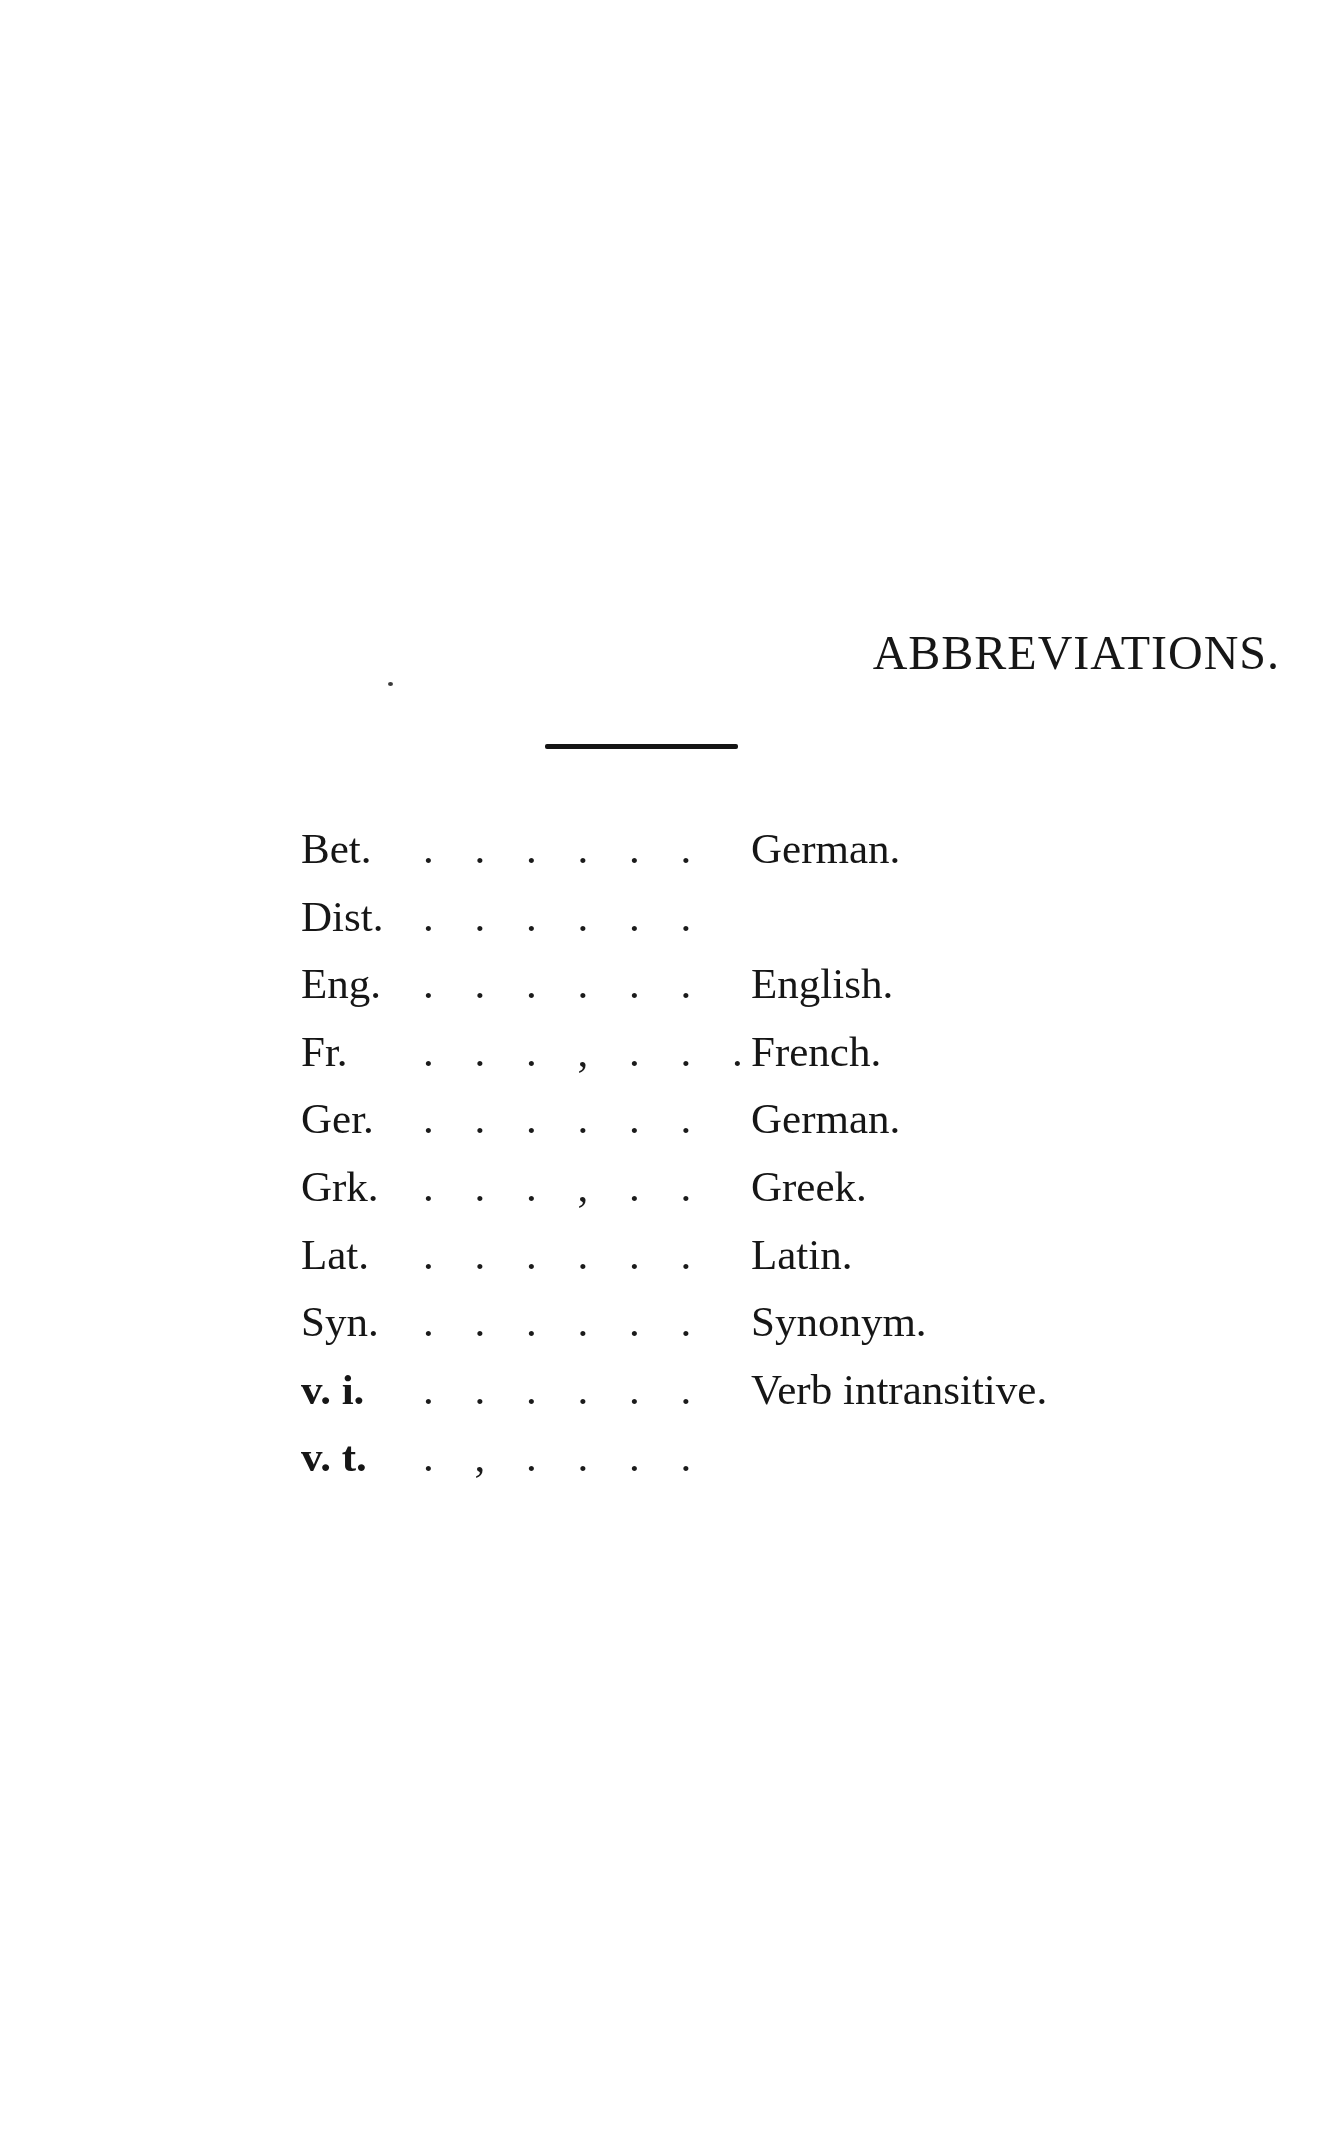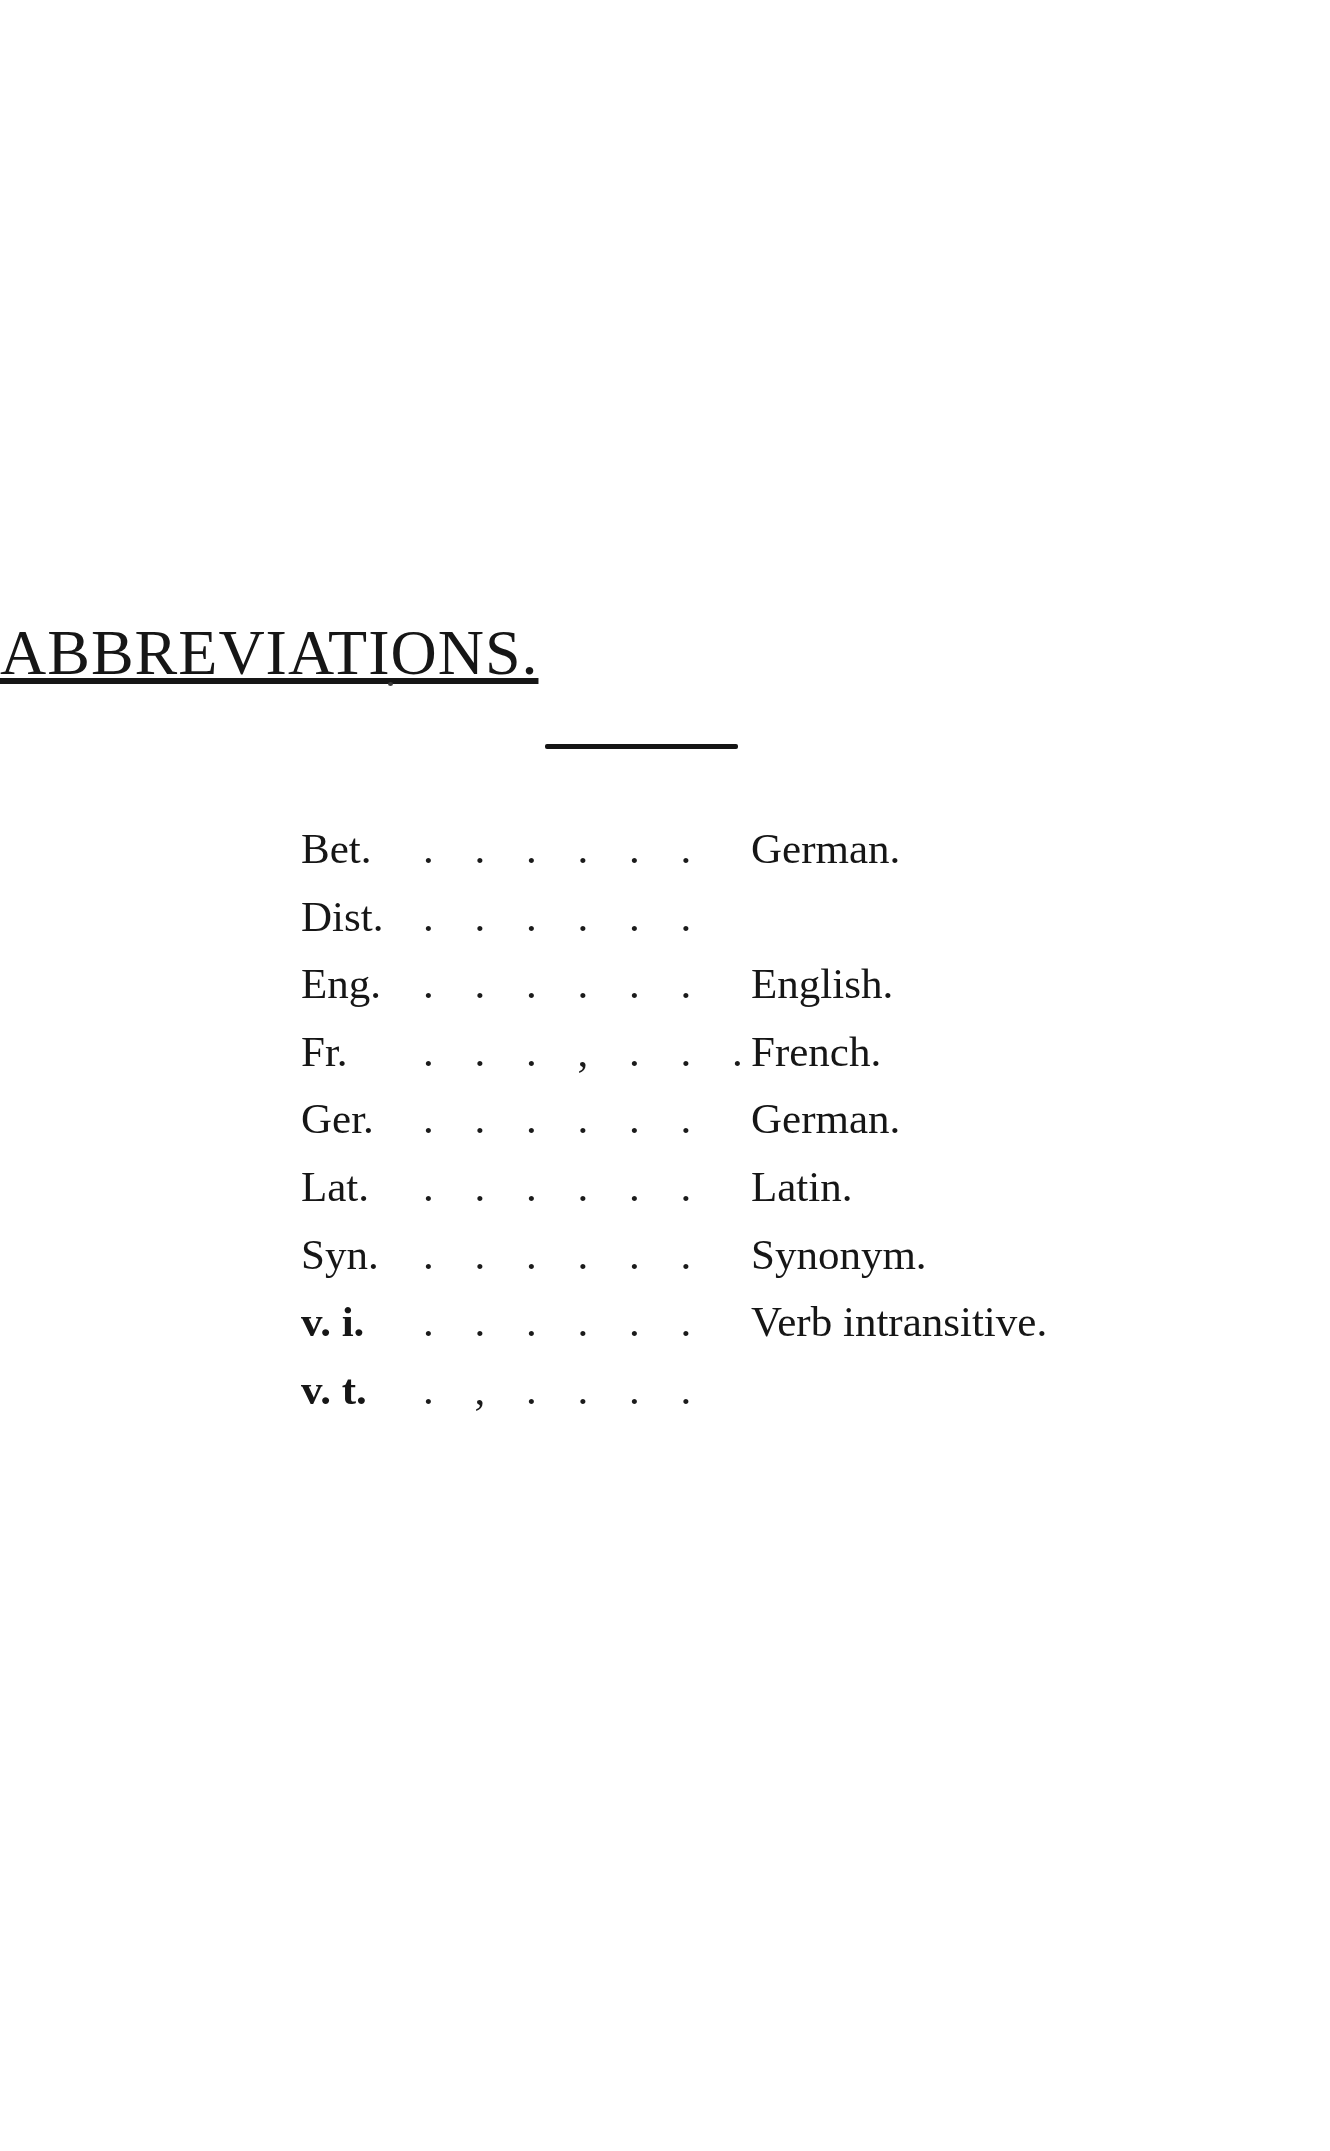--- a/index.html
+++ b/index.html
@@ -16,26 +16,25 @@
     font-family: "Liberation Serif", "DejaVu Serif", serif;
     color: #161616;
   }
   .title {
     position: absolute;
     top: 616px;
     left: 0;
     width: 1280px;
     height: 74px;
     line-height: 74px;
-    text-align: left;
-    font-size: 64px;
+    text-align: right;
+    font-size: 48px;
     letter-spacing: 1px;
     white-space: nowrap;
     color: #161616;
-    text-decoration: underline;
   }
   .ink-speck {
     position: absolute;
     left: 388px;
     top: 682px;
     width: 5px;
     height: 4px;
     background: #3a3a3a;
     border-radius: 50%;
   }
@@ -119,20 +118,25 @@
       <span class="leader">. . . , . . .</span>
       <span class="meaning">French.</span>
     </div>
 
     <div class="row">
       <span class="abbr">Ger.</span>
       <span class="leader">. . . . . .</span>
       <span class="meaning">German.</span>
     </div>
 
+    <div class="row">
+      <span class="abbr">Grk.</span>
+      <span class="leader">. . . , . .</span>
+      <span class="meaning">Greek.</span>
+    </div>
 
     <div class="row">
       <span class="abbr">Lat.</span>
       <span class="leader">. . . . . .</span>
       <span class="meaning">Latin.</span>
     </div>
 
     <div class="row">
       <span class="abbr">Syn.</span>
       <span class="leader">. . . . . .</span>

